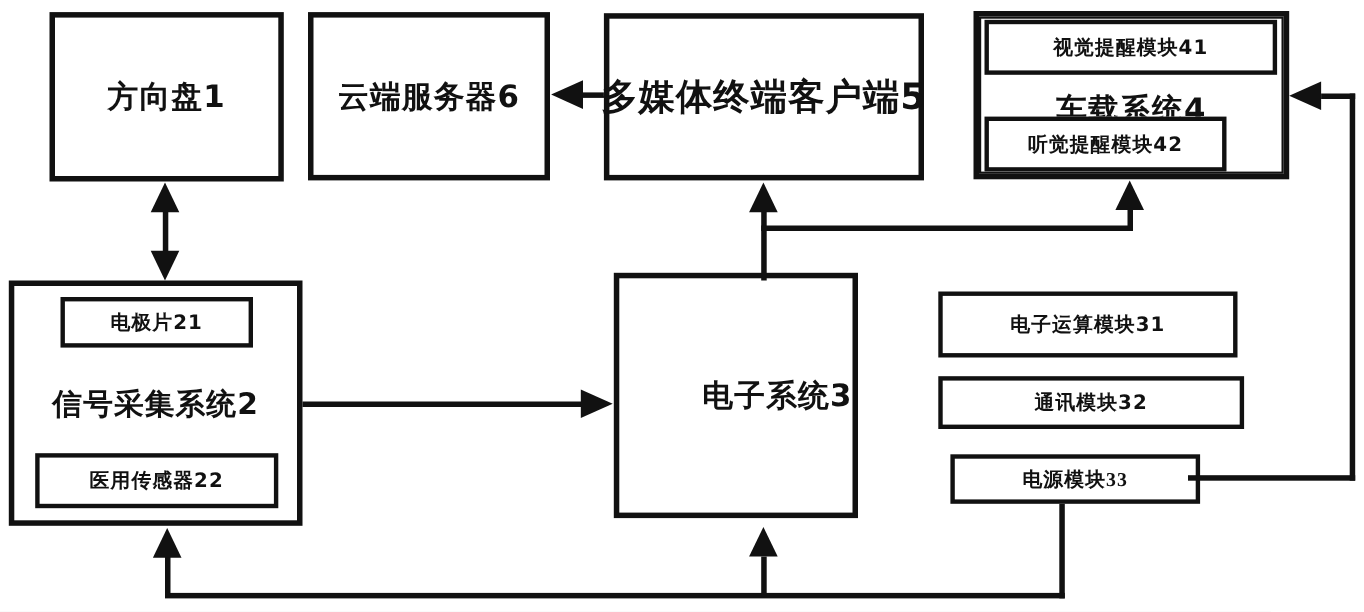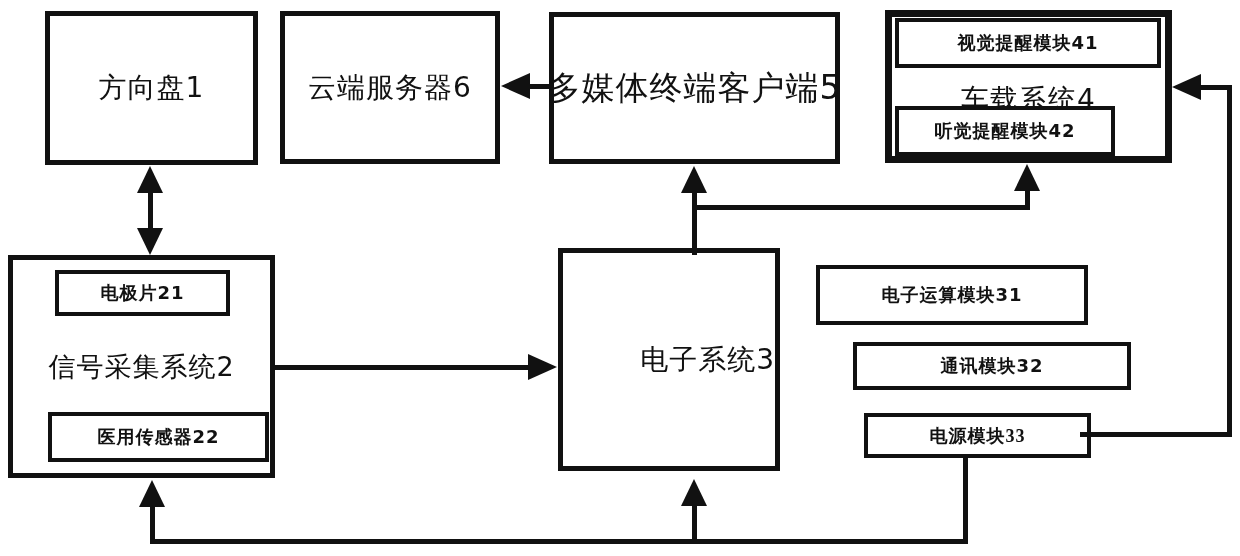--- a/index.html
+++ b/index.html
@@ -6,21 +6,21 @@
   * { box-sizing:border-box; margin:0; padding:0; }
   body { background:#e8e8e8; font-family:"DejaVu Sans","Liberation Sans",sans-serif; }
   #stage {
     position:relative; width:1240px; height:556px; background:var(--bg);
     overflow:hidden; color:var(--line);
   }
   .box { position:absolute; border:5px solid var(--line); background:var(--bg);
          display:flex; align-items:center; justify-content:center; }
   .module { position:absolute; border:4px solid var(--line); background:var(--bg);
             display:flex; align-items:center; justify-content:center; }
-  .lbl { font-weight:400; font-size:28px; letter-spacing:1px; color:var(--line);
+  .lbl { font-weight:700; font-size:28px; letter-spacing:1px; color:var(--line);
          white-space:nowrap; }
   .lbl-sm { font-weight:700; font-size:18px; letter-spacing:1px; color:var(--line);
             white-space:nowrap; }
   .strip { position:absolute; left:0; right:0; display:flex; align-items:center;
            justify-content:center; }
   .inner-frame { position:absolute; left:0; top:0; right:0; bottom:0;
                  border:2px solid var(--line); pointer-events:none; }
   .h-line { position:absolute; height:5px; background:var(--line); }
   .v-line { position:absolute; width:5px; background:var(--line); }
   .tri { position:absolute; width:0; height:0; }
@@ -63,30 +63,30 @@
     </div>
   </div>
 
   <div class="box" style="left:8px; top:255px; width:267px; height:223px; display:block;">
     <div class="module" style="left:42px; top:10px; width:175px; height:46px;align-items:center;">
       <span class="lbl-sm">电极片21</span>
     </div>
     <div class="strip" style="top:89px; height:36px;">
       <span class="lbl" style="font-size:27px;">信号采集系统2</span>
     </div>
-    <div class="module" style="left:19px; top:152px; width:221px; height:50px;margin-left:16px;">
+    <div class="module" style="left:19px; top:152px; width:221px; height:50px;">
       <span class="lbl-sm">医用传感器22</span>
     </div>
   </div>
 
   <div class="box" style="left:558px; top:248px; width:222px; height:223px;justify-content:flex-end;">
     <span class="lbl">电子系统3</span>
   </div>
 
-  <div class="module" style="left:816px; top:265px; width:272px; height:60px;">
+  <div class="module" style="left:853px; top:265px; width:272px; height:60px;">
     <span class="lbl-sm">电子运算模块31</span>
   </div>
 
   <div class="module" style="left:853px; top:342px; width:278px; height:48px;">
     <span class="lbl-sm">通讯模块32</span>
   </div>
 
   <div class="module" style="left:864px; top:413px; width:227px; height:45px;font-family:Liberation Serif, serif;">
     <span class="lbl-sm">电源模块33</span>
   </div>

